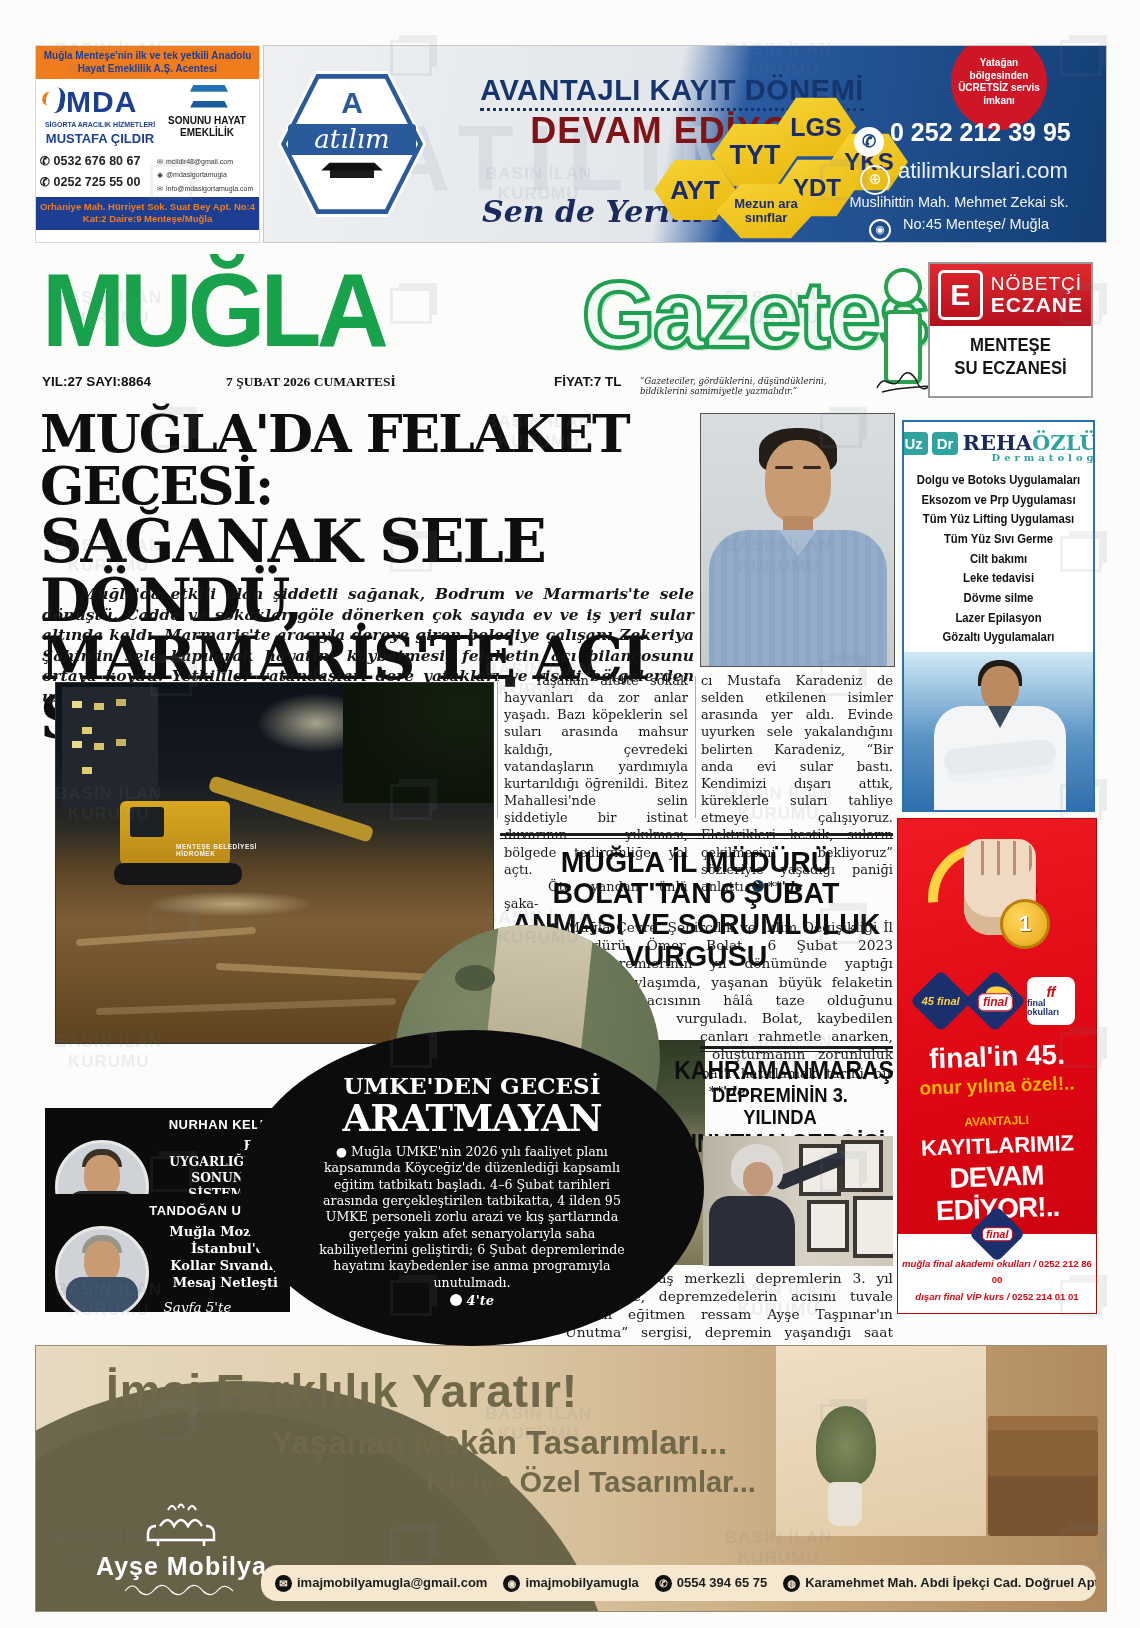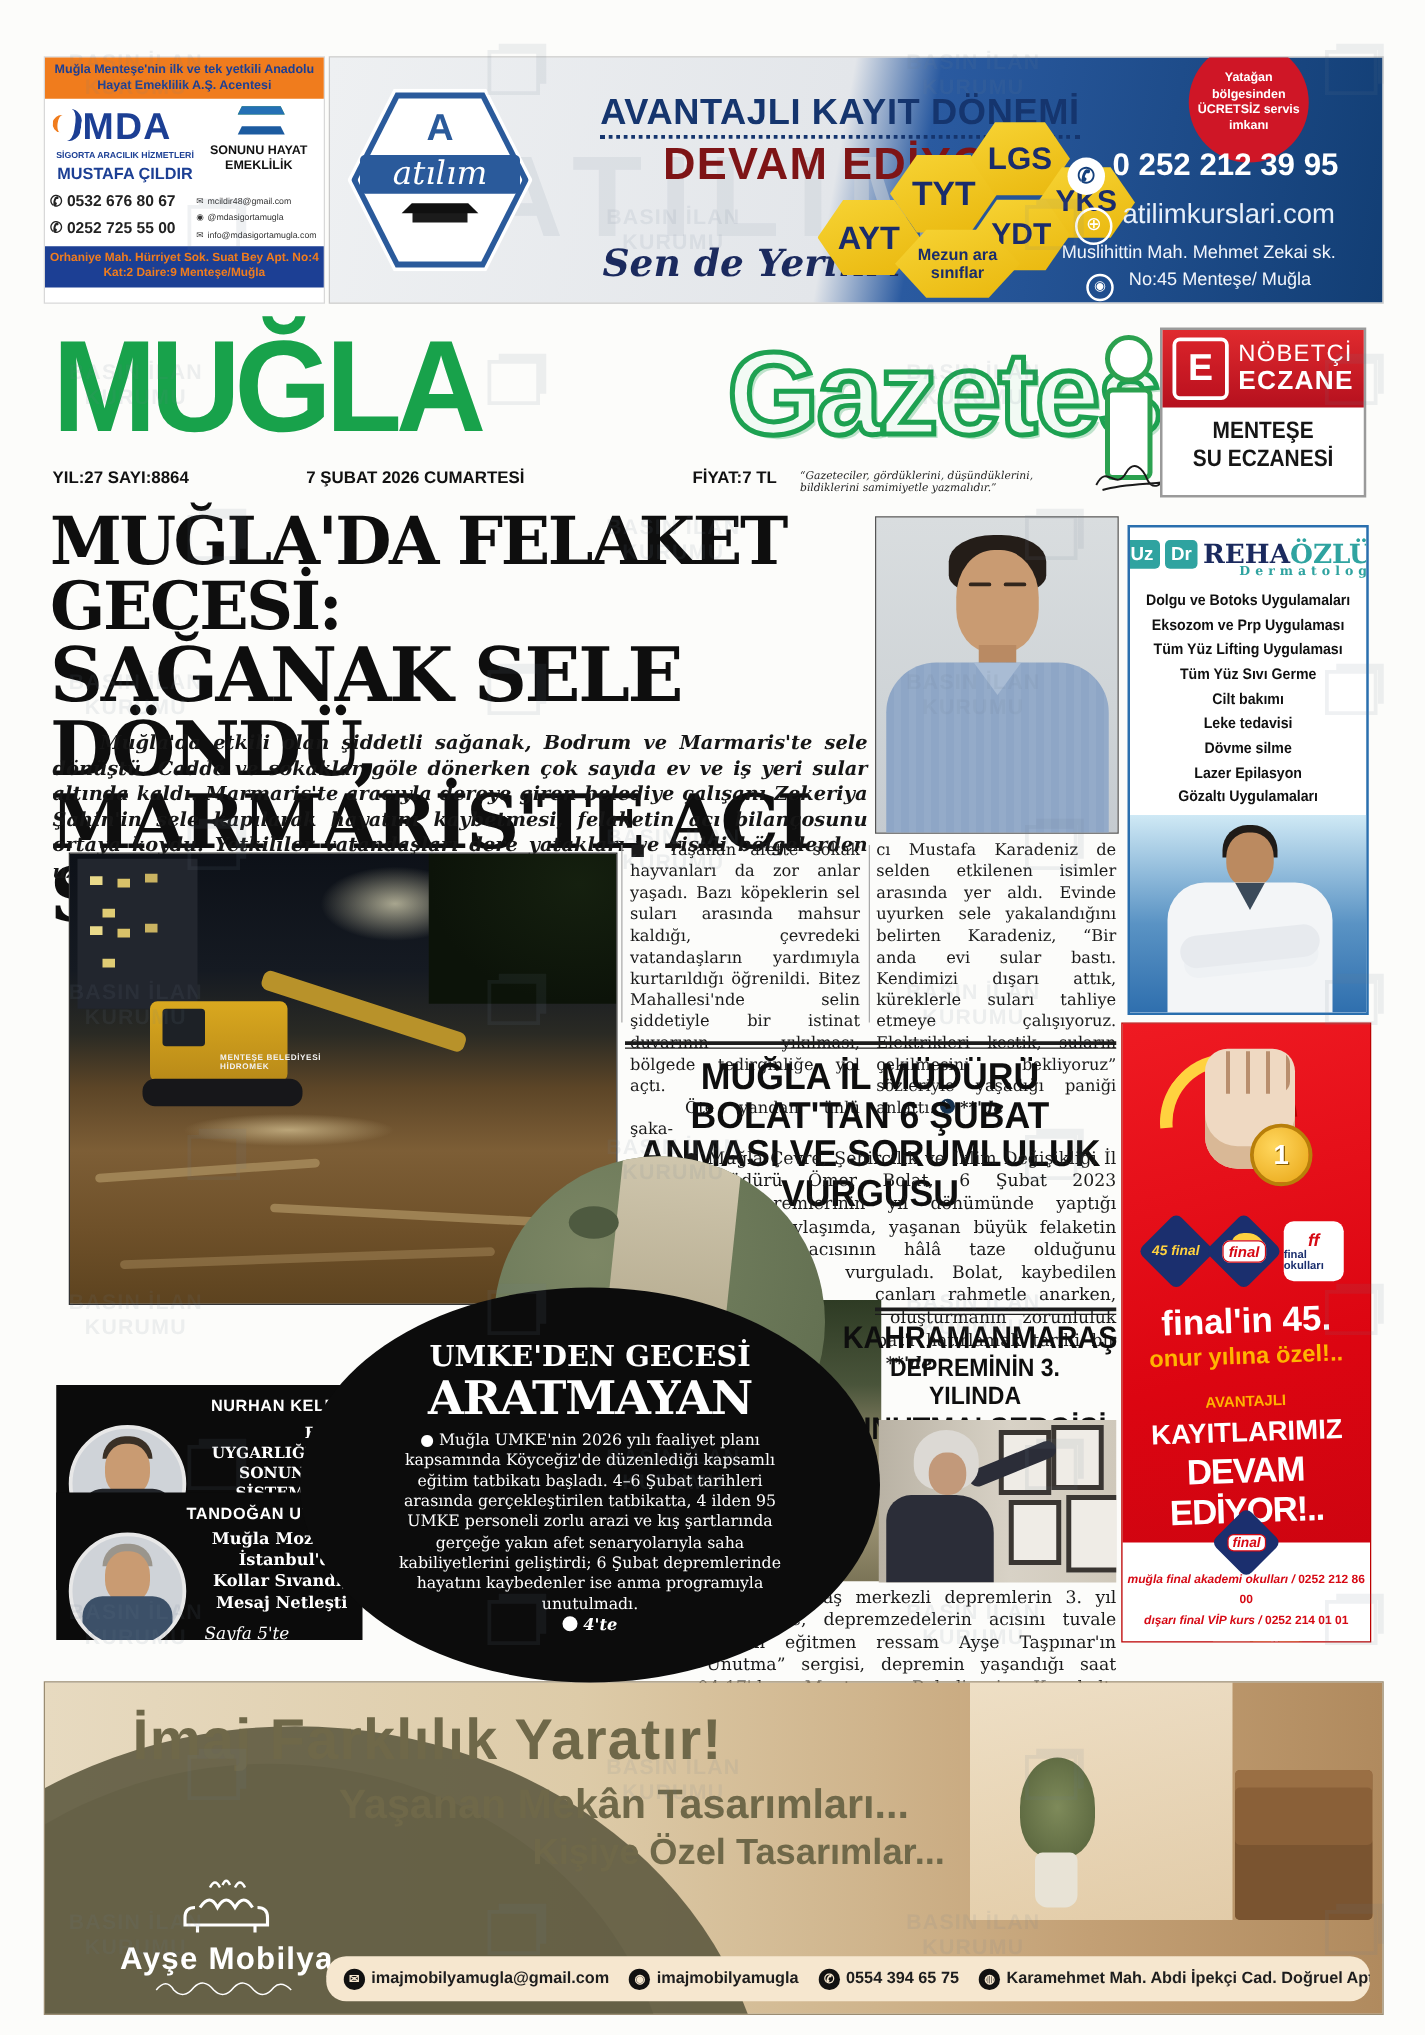--- a/index.html
+++ b/index.html
@@ -292,21 +292,21 @@
   </div>
 
   <div class="abs mast-main">MUĞLA</div>
   <div class="abs mast-sub">Gazetesi</div>
   <div class="abs green-figure">
     <div class="head"></div>
       <div class="body"></div>
   </div>
   <div class="abs info-line">
     <span class="seg" style="left:0;">YIL:27  SAYI:8864</span>
-    <span class="seg" style="left:203px;">7 ŞUBAT 2026 CUMARTESİ</span>
+    <span class="seg" style="left:184px;font-family:Liberation Serif, serif;">7 ŞUBAT 2026 CUMARTESİ</span>
     <span class="seg" style="left:512px;">FİYAT:7 TL</span>
     <span class="mast-quote">“Gazeteciler, gördüklerini, düşündüklerini, bildiklerini samimiyetle yazmalıdır.”</span>
     <span class="sig">
       <svg width="72" height="28" viewBox="0 0 72 28">
           <path d="M3,20 C12,2 18,26 27,10 C33,0 40,6 44,16 C48,24 56,22 62,8 C65,2 69,6 70,10 M8,24 C28,18 52,20 68,16" stroke="#1a1a1a" stroke-width="1.5" fill="none"></path>
         </svg>
     </span>
   </div>
 
   <div class="abs pharm">

